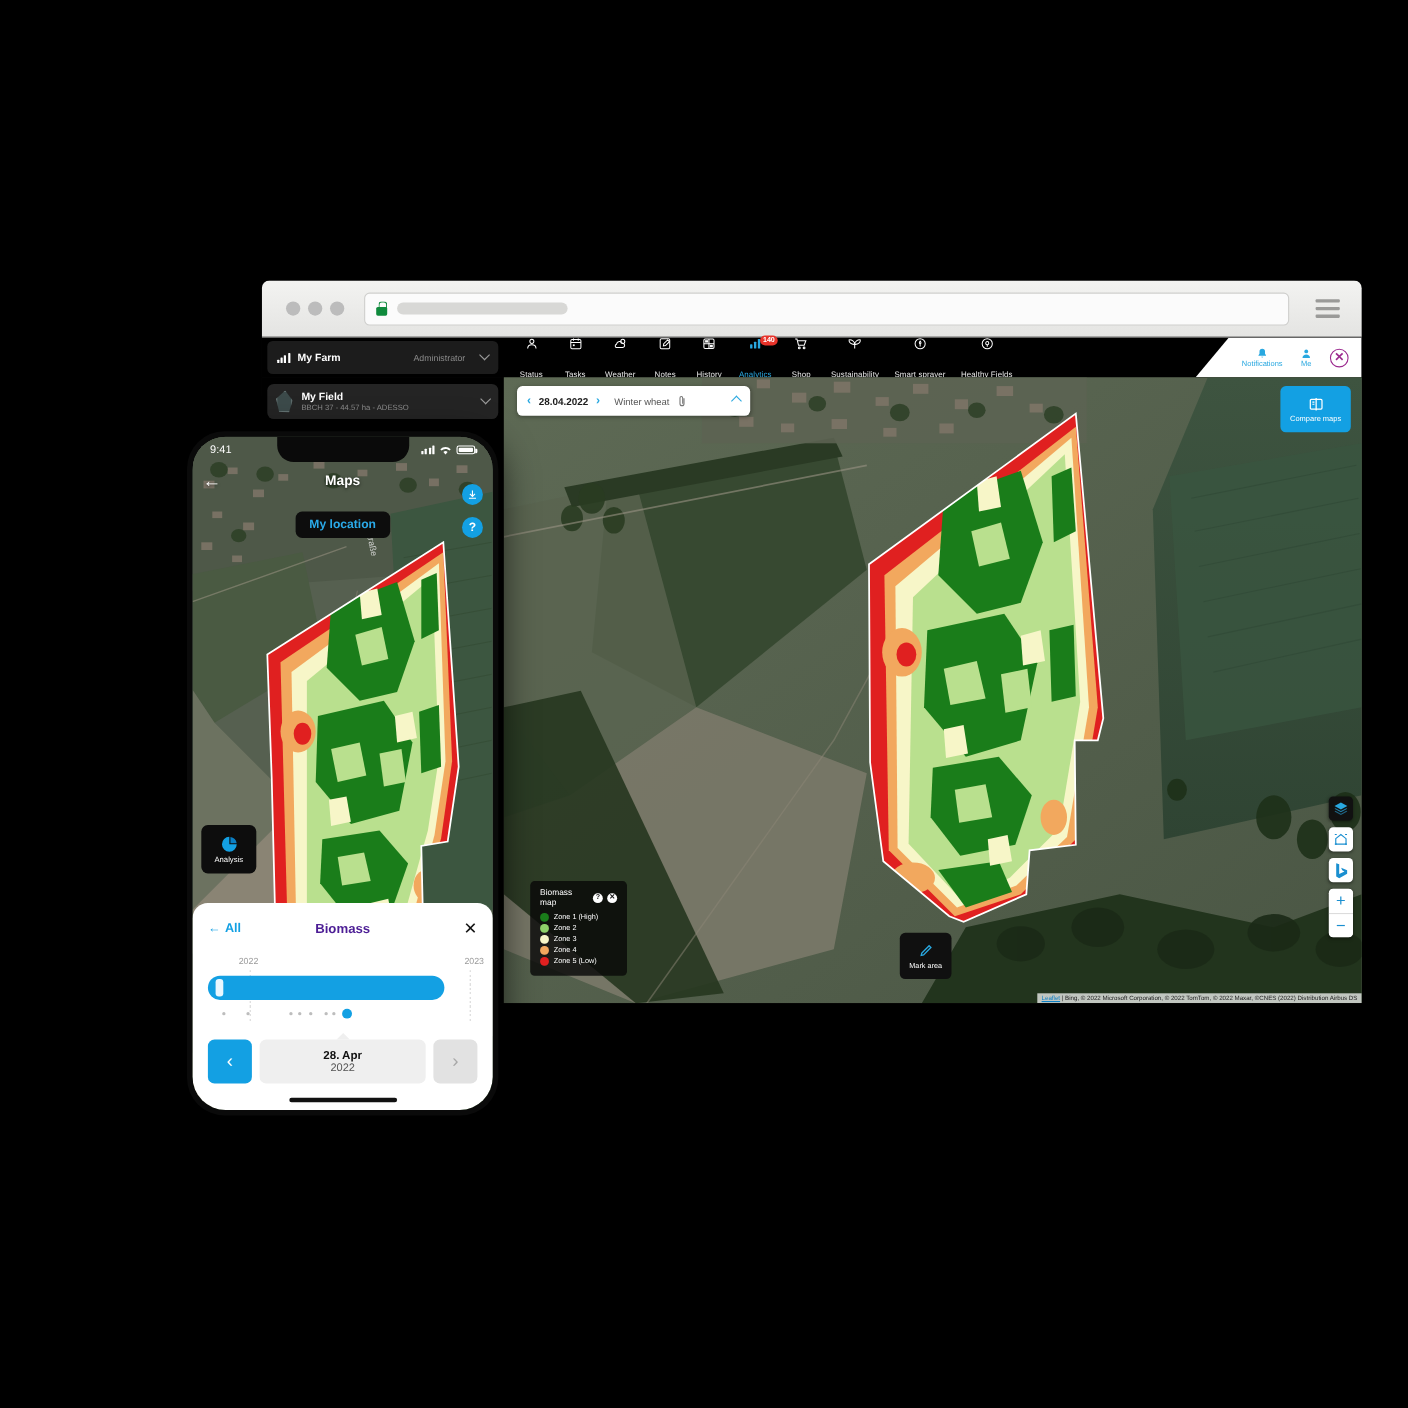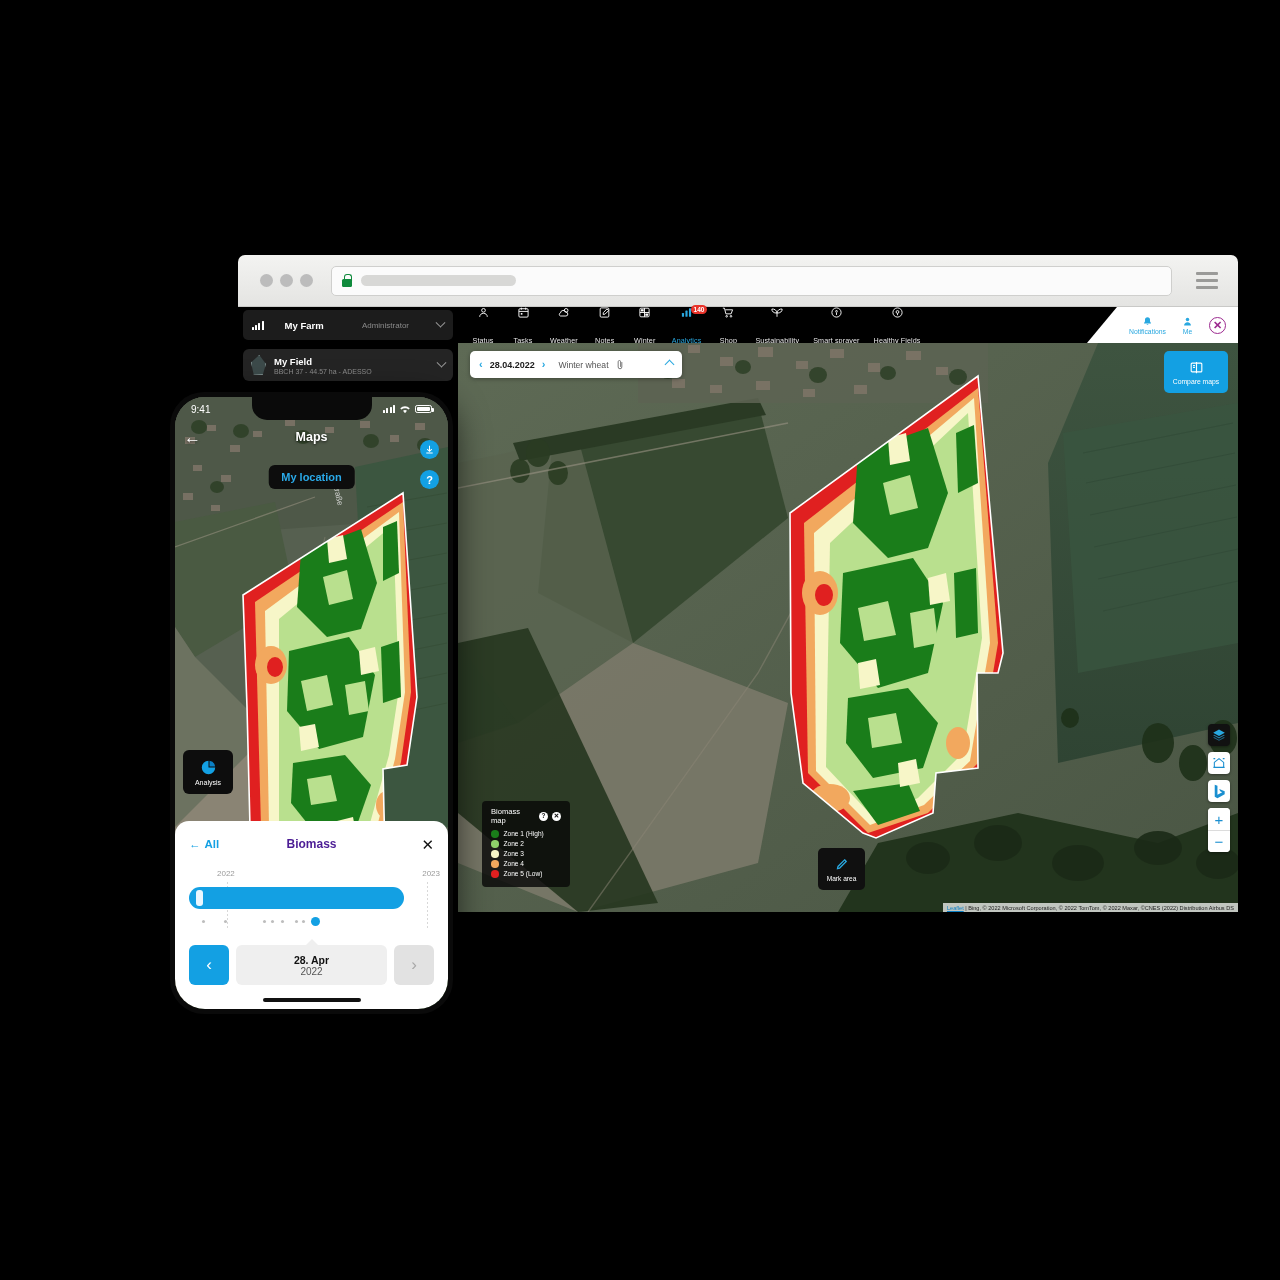--- a/index.html
+++ b/index.html
@@ -31,21 +31,21 @@
     border:1.9px solid #0f8a3c; border-bottom:none; border-radius:3px 3px 0 0; }
   #url-ghost { height:11px; width:155px; background:#d8d8d6; border-radius:6px; }
   #hamburger { display:flex; flex-direction:column; gap:4px; padding-right:4px; }
   #hamburger i { display:block; width:22px; height:3.2px; background:#9a9a98; border-radius:1px; }
 
   
   #app-header { height:36px; background:#000; display:flex; align-items:stretch;
     position:relative; }
   #farm-select {
     width:210px; margin:3px 0 3px 5px; background:#1c1c1c; border-radius:5px;
-    display:flex; align-items:center; padding:0 9px; gap:21px; flex:none;
+    display:flex; align-items:center; padding:0 9px; gap:7px; flex:none;
   }
   #farm-select .fname { color:#fff; font-size:9.5px; font-weight:bold; }
   #farm-select .frole { color:#8a8a8a; font-size:8px; margin-left:auto; }
   .chev { width:7px; height:7px; border-right:1.4px solid #9a9a9a;
     border-bottom:1.4px solid #9a9a9a; transform:rotate(45deg) translate(-2px,-2px);
     flex:none; margin-left:7px; }
   .bars-icon { display:flex; align-items:flex-end; gap:1.2px; height:9px; }
   .bars-icon i { width:2px; background:#fff; display:block; border-radius:.5px; }
 
   #nav { display:flex; align-items:center; gap:0; margin-left:10px; }
@@ -286,21 +286,21 @@
         <span class="nlabel">Notes</span>
       </div>
 
       <div class="navitem">
         <svg width="13" height="13" viewBox="0 0 24 24" fill="none" stroke="#fff" stroke-width="1.7">
           <rect x="3.5" y="4" width="17" height="16" rx="2"></rect>
             <path d="M3.5 12h17M12 4v16"></path>
           <rect x="5.5" y="6" width="5" height="4" fill="#fff" stroke="none"></rect>
           <rect x="13.5" y="14" width="5" height="4" fill="#fff" stroke="none"></rect>
         </svg>
-        <span class="nlabel">Winter</span>
+        <span class="nlabel">History</span>
       </div>
 
       <div class="navitem active">
         <span class="badge">140</span>
         <svg width="13" height="13" viewBox="0 0 24 24" fill="#29a8e0">
           <rect x="3.5" y="13" width="4" height="7" rx="1"></rect>
           <rect x="10" y="8.5" width="4" height="11.5" rx="1"></rect>
           <rect x="16.5" y="4" width="4" height="16" rx="1"></rect>
         </svg>
         <span class="nlabel">Analytics</span>

